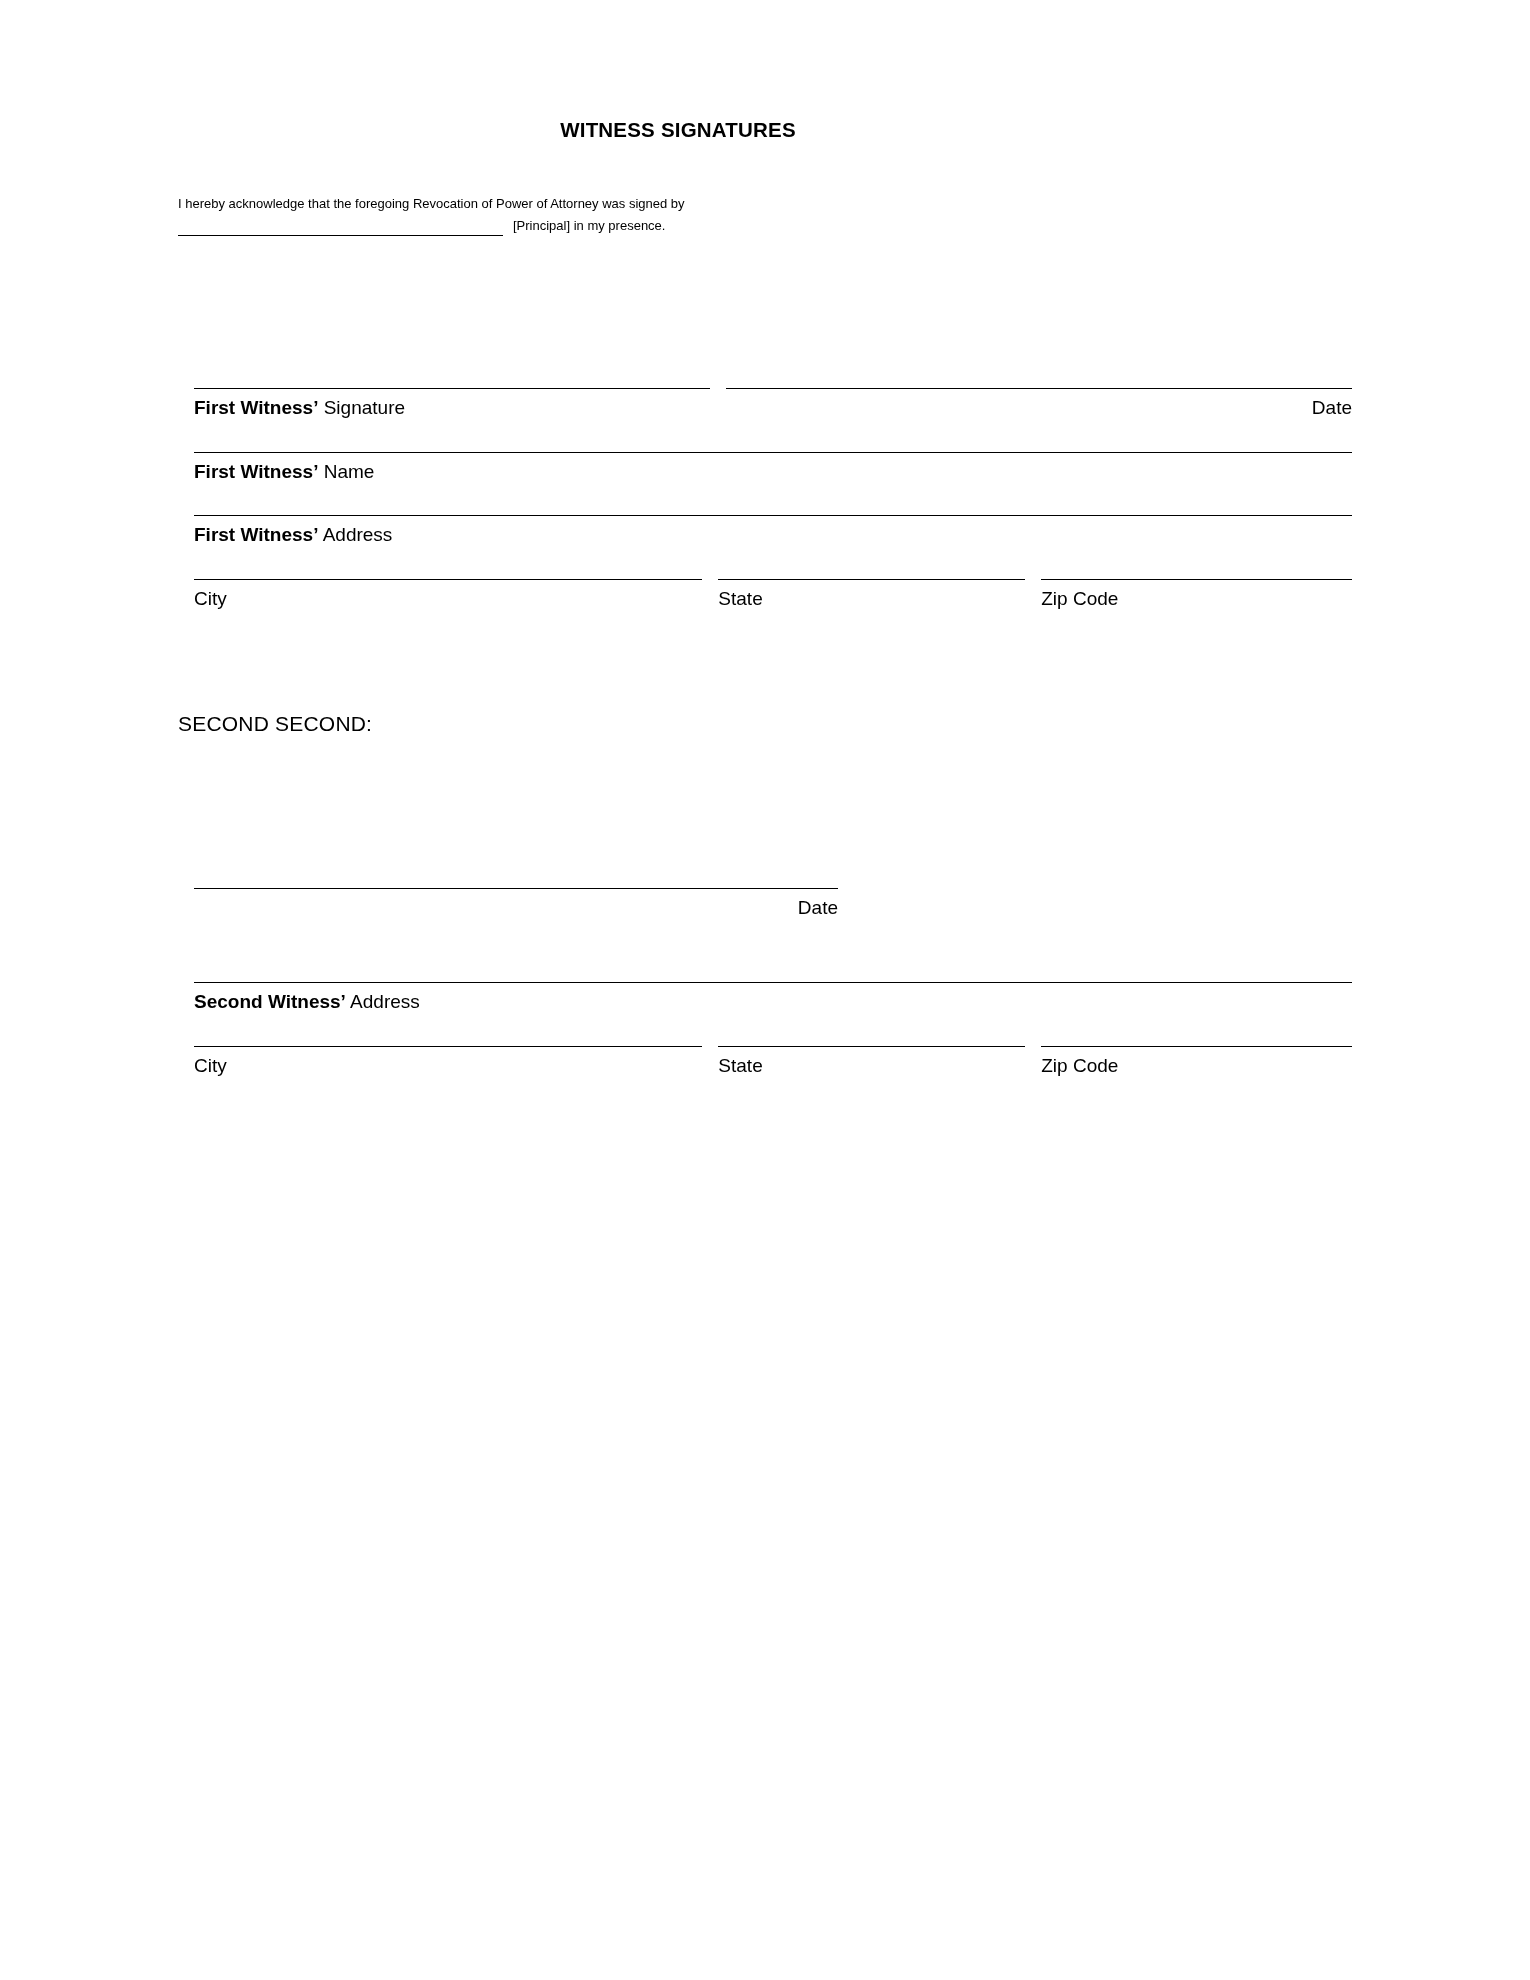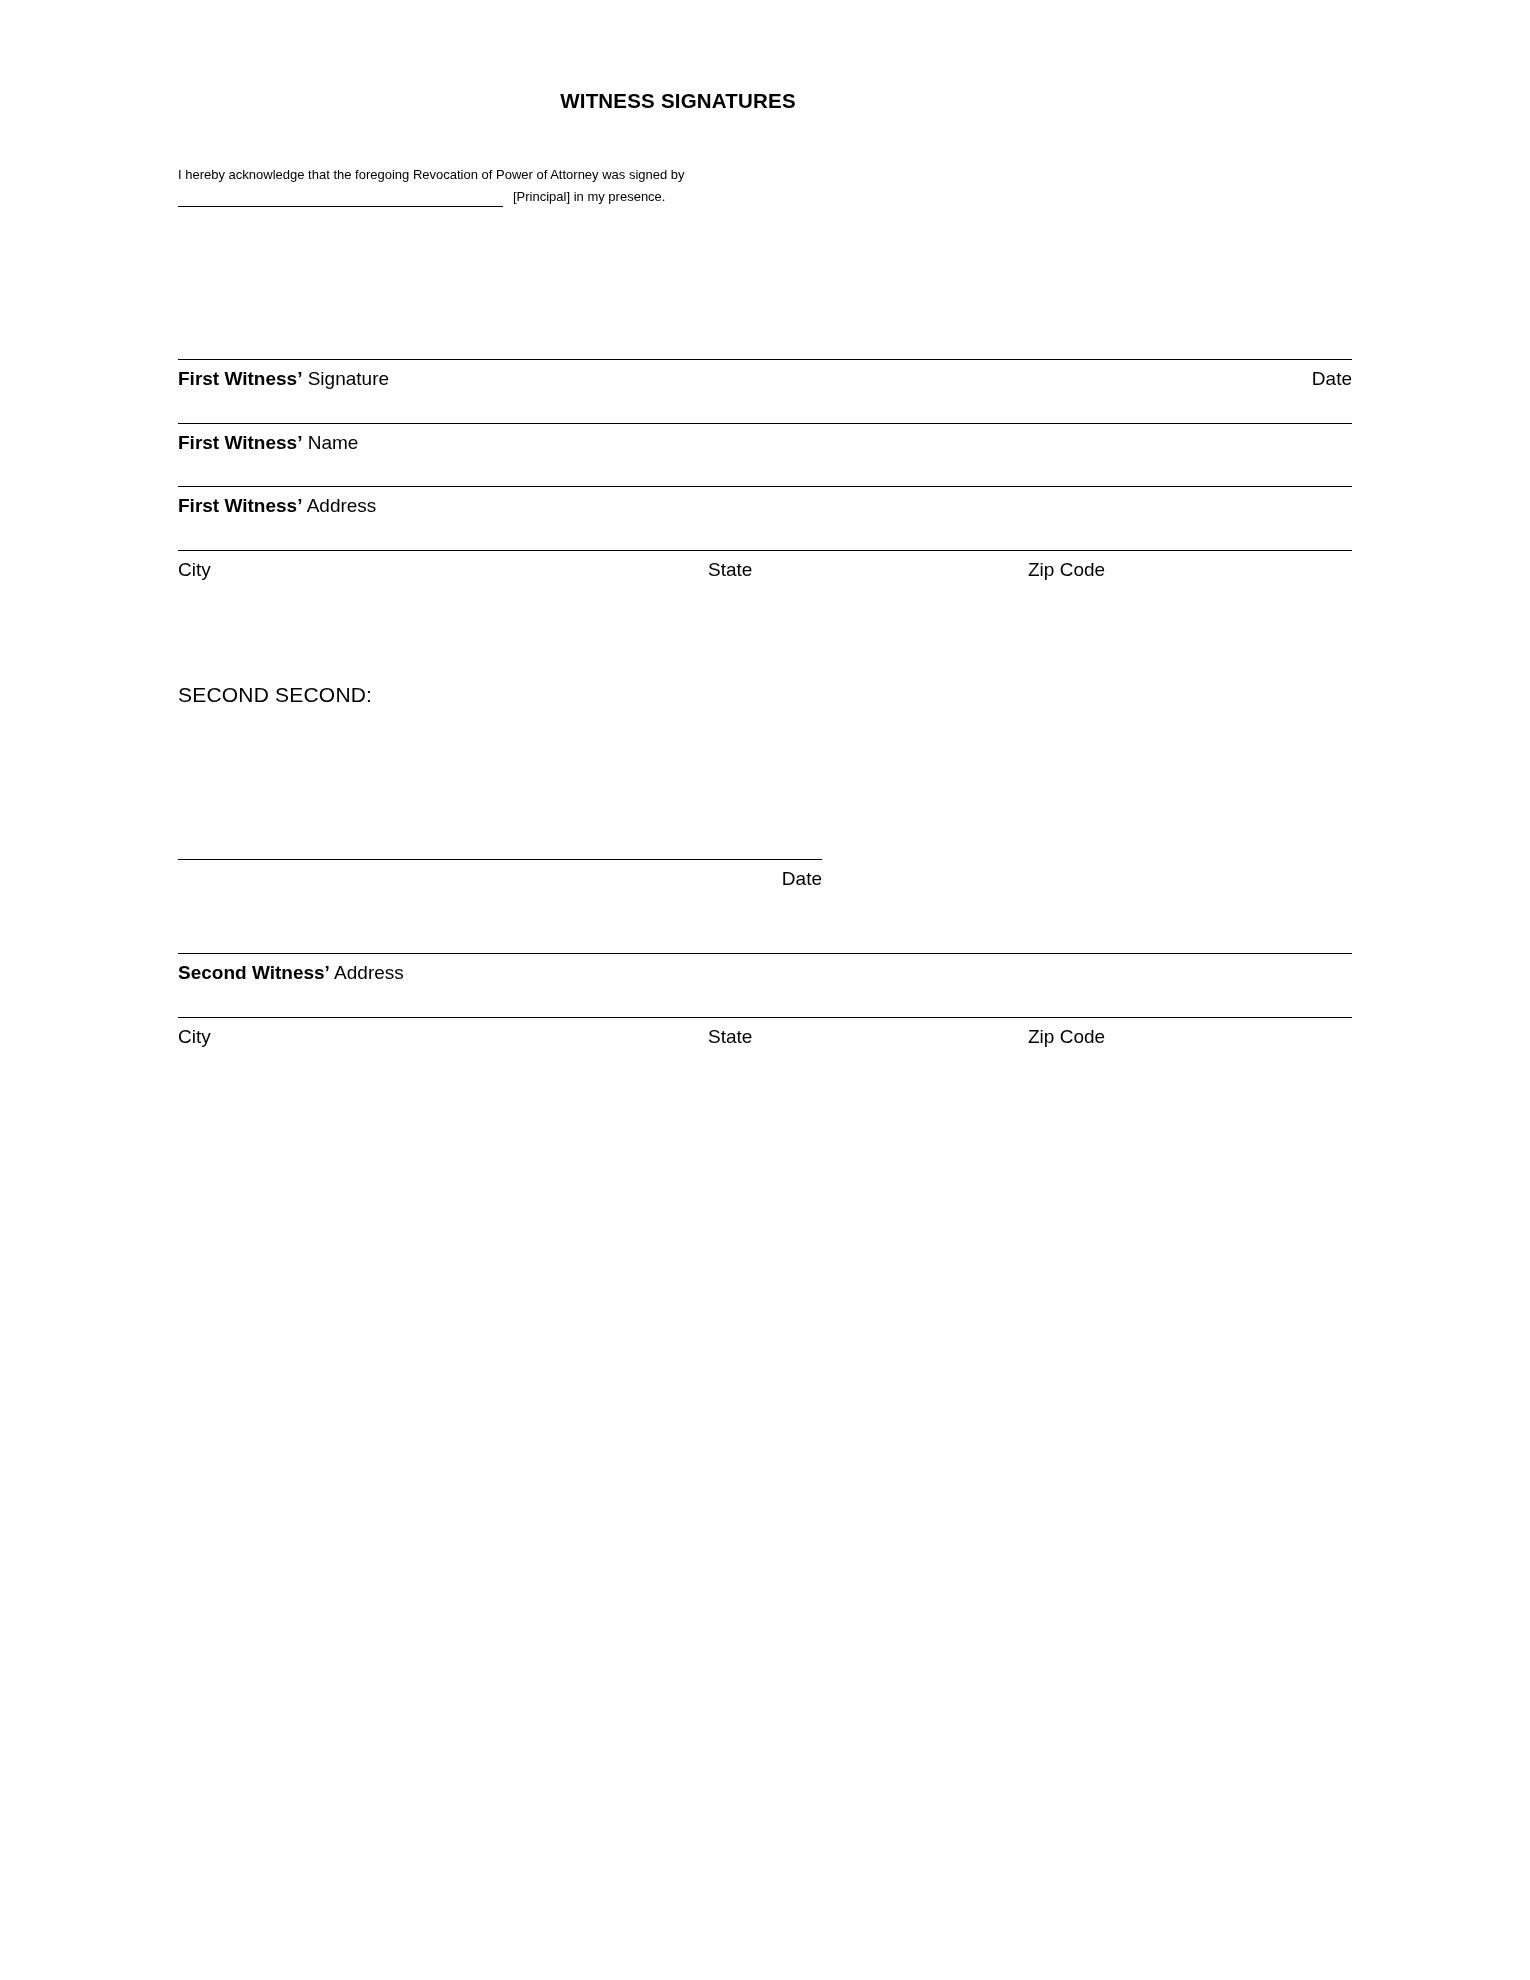--- a/index.html
+++ b/index.html
@@ -28,21 +28,21 @@
     left: 178px;
     top: 0;
     width: 1174px;
   }
 
   .doc-title {
     text-align: center;
     font-size: 20.5px;
     font-weight: bold;
     letter-spacing: 0.2px;
-    margin-top: 89px;
+    margin-top: 118px;
     margin-left: 0;
     width: 1000px;
   }
 
   .ack-block {
     margin-top: 52px;
     font-size: 13px;
     line-height: 1.55;
   }
   .ack-line2 {
@@ -70,20 +70,21 @@
   
   .fields {
     margin-top: 0;
   }
   .row {
     display: flex;
     align-items: flex-start;
   }
   .cell {
     position: relative;
+    margin-left: 16px;
   }
   .rule {
     border-top: 1.8px solid #000;
     height: 0;
   }
   .cap {
     font-size: 19px;
     padding-top: 7px;
     line-height: 1.3;
     white-space: nowrap;

